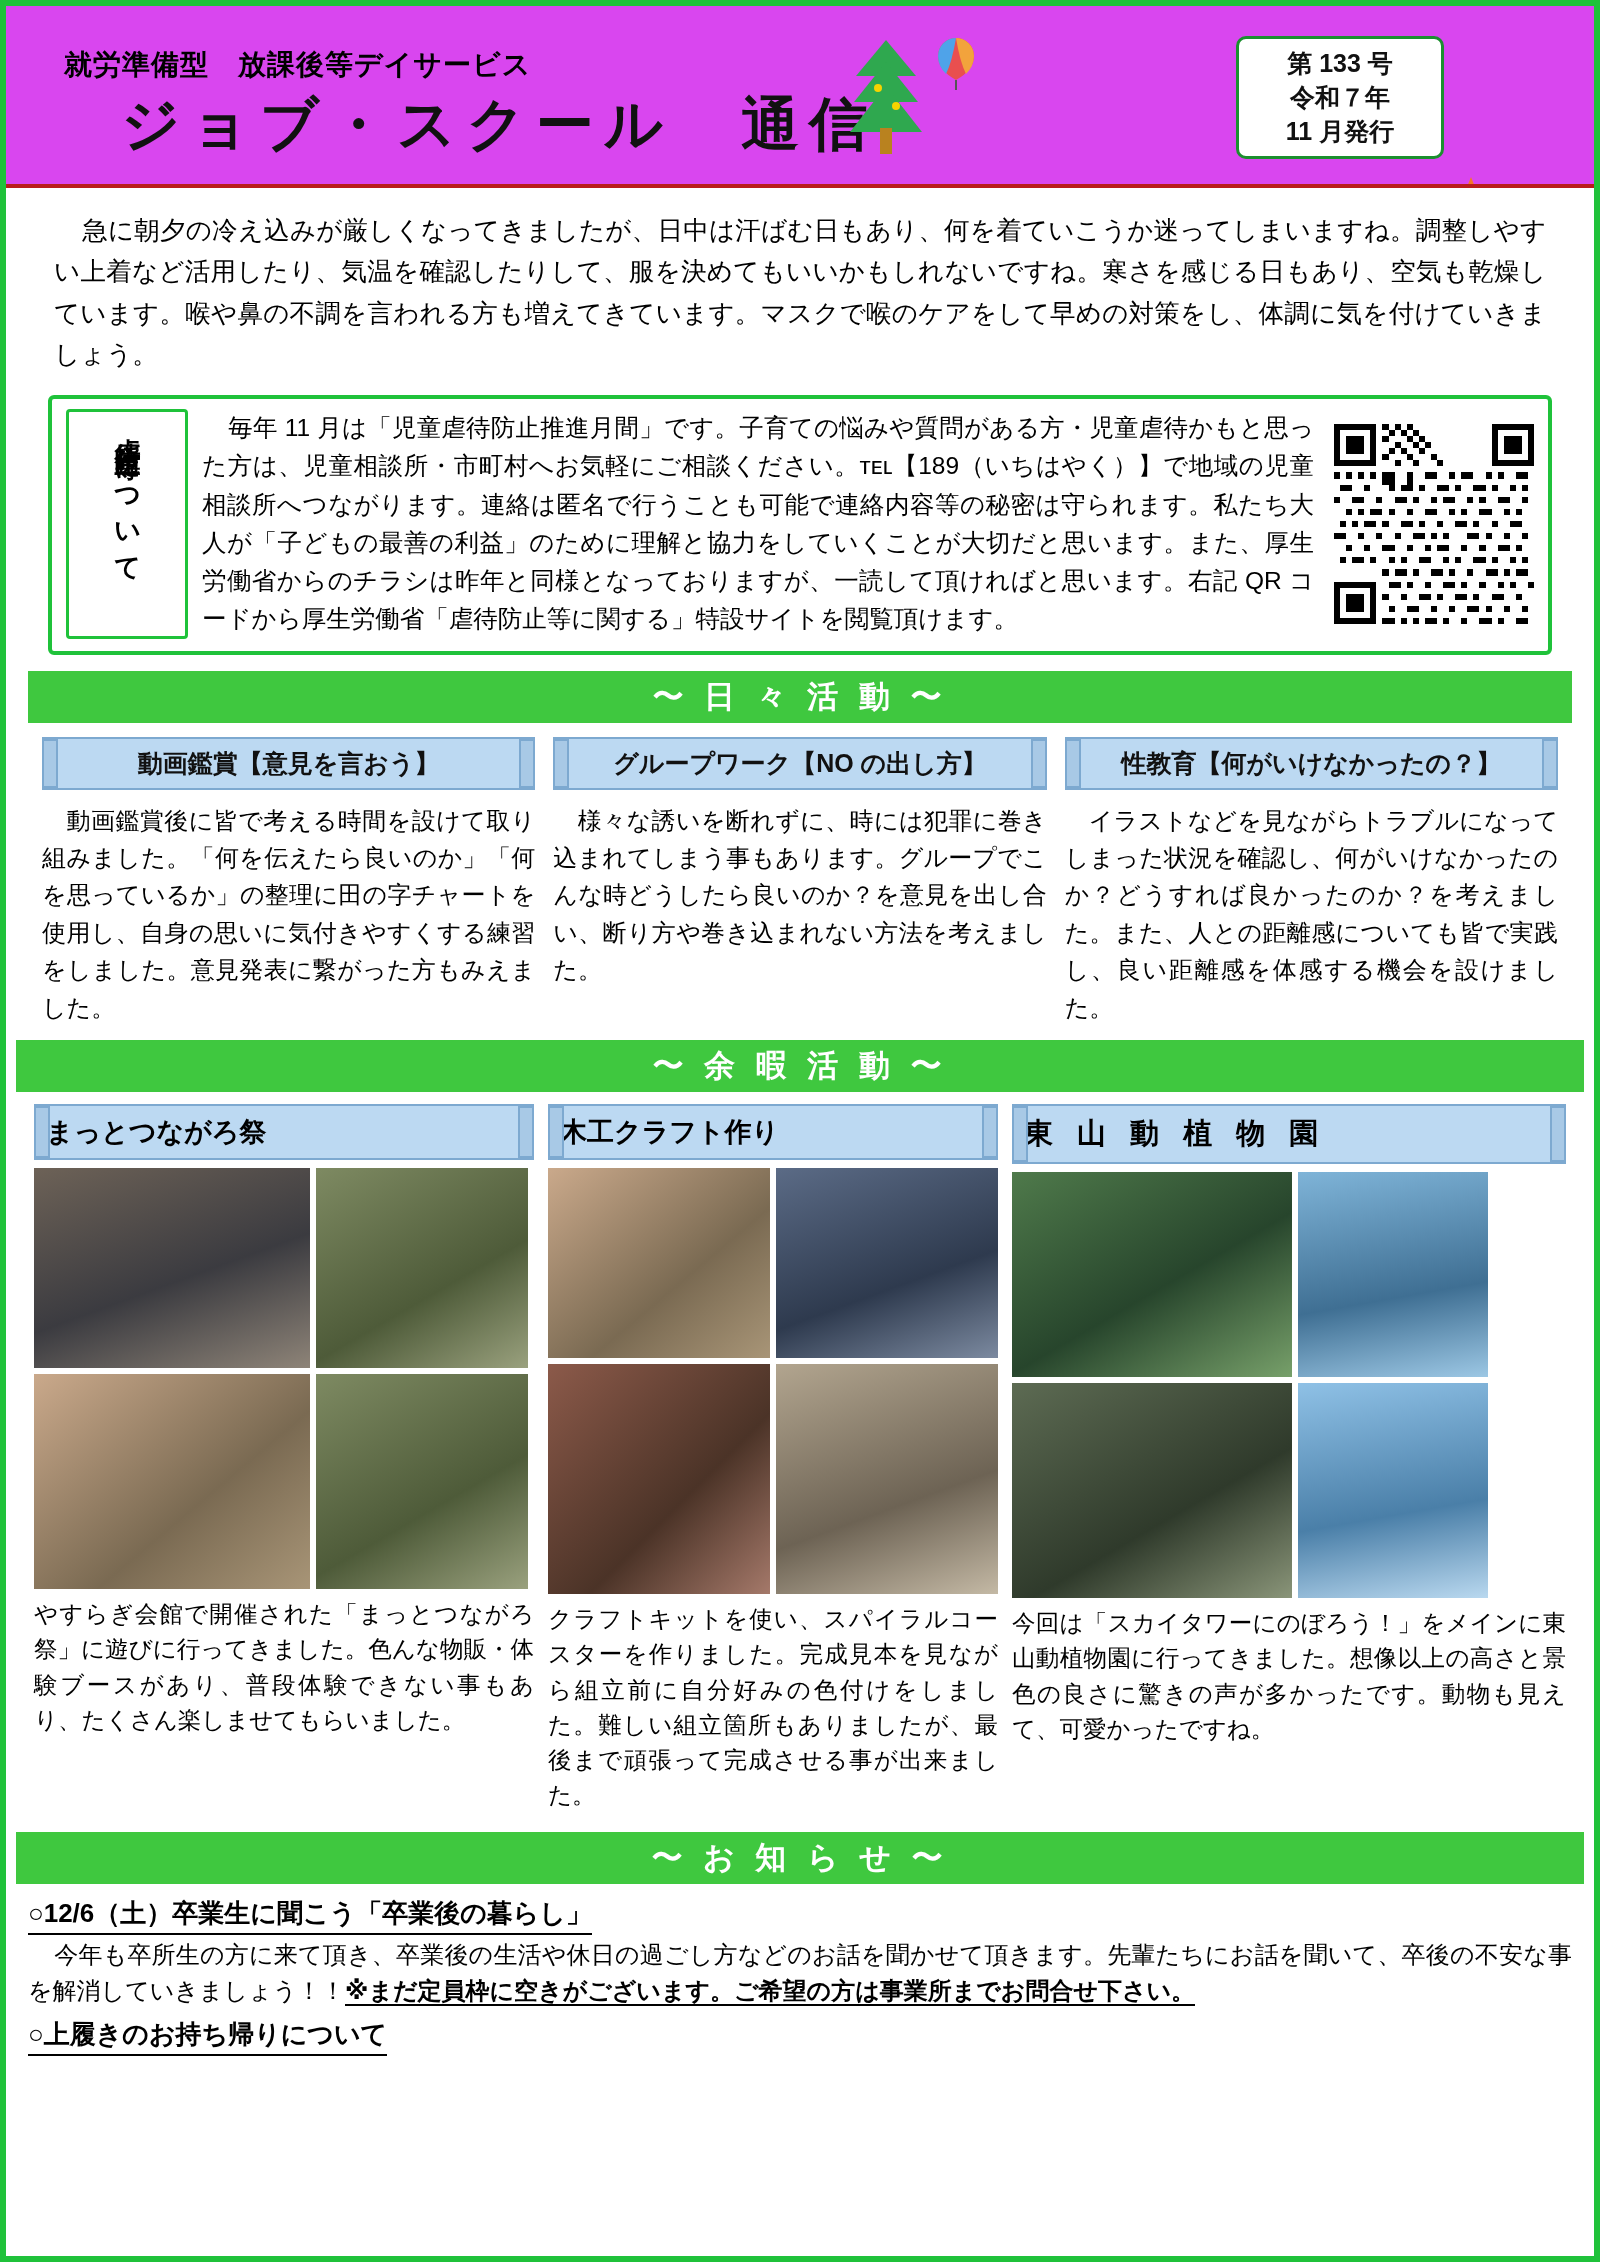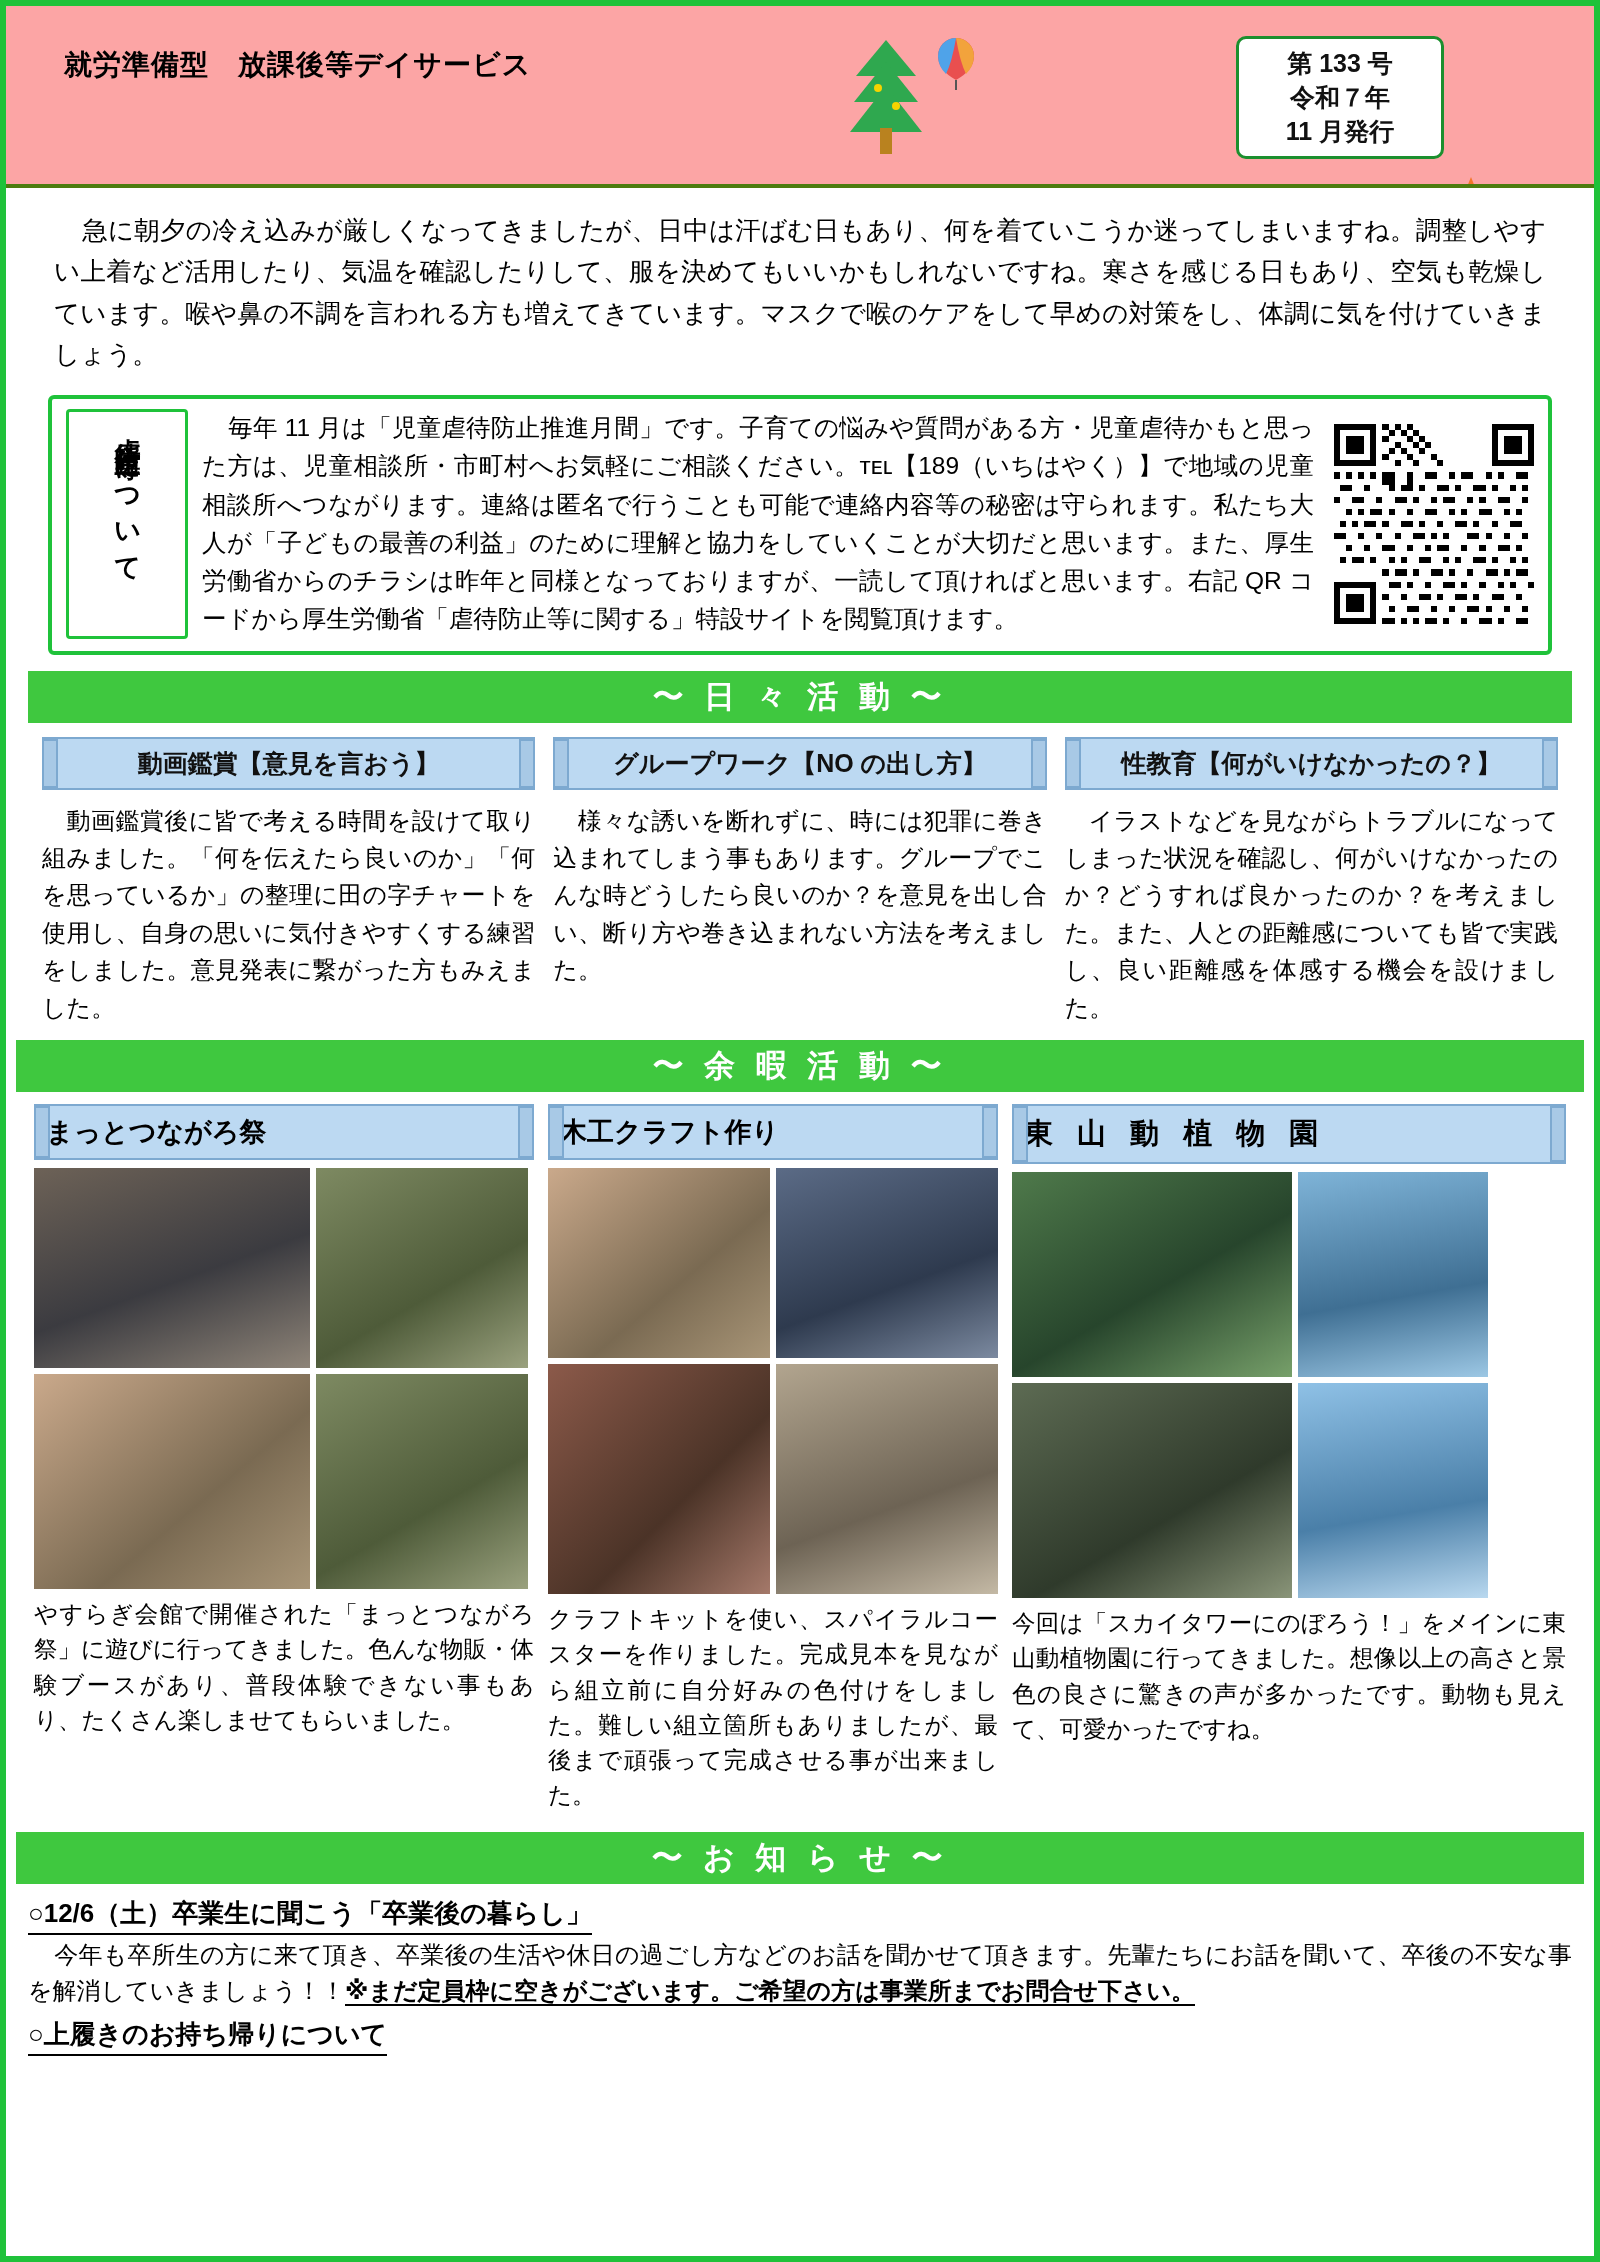--- a/index.html
+++ b/index.html
@@ -21,22 +21,22 @@
     height: 2262px;
     box-sizing: border-box;
     border: 6px solid #1fc23a;
     background: #fff;
   }
 
   
   .header {
     position: relative;
     height: 178px;
-    background: #fca5a5;
-    border-bottom: 4px solid #4d7c0f;
+    background: #d946ef;
+    border-bottom: 4px solid #b91c1c;
     overflow: hidden;
   }
   .header .sub {
     position: absolute;
     left: 58px;
     top: 40px;
     font-size: 28px;
     font-weight: bold;
     letter-spacing: 1px;
   }
@@ -273,20 +273,21 @@
   .p9 { background: linear-gradient(150deg,#5d6b53,#2f3a2b 60%,#8a9579); }
   .p10{ background: linear-gradient(170deg,#8fc1e6,#4a7fa8 60%,#b9d8ef); }
 </style>
 </head>
 <body>
 
 <div class="page">
 
   <div class="header">
     <div class="sub">就労準備型　放課後等デイサービス</div>
+    <div class="title">ジョブ・スクール　通信</div>
 
     <svg class="tree" viewBox="0 0 80 120">
       <polygon points="40,4 70,40 10,40" fill="#2fa84f"></polygon>
       <polygon points="40,26 72,66 8,66" fill="#2fa84f"></polygon>
       <polygon points="40,50 76,96 4,96" fill="#2fa84f"></polygon>
       <rect x="34" y="92" width="12" height="26" fill="#b9821f"></rect>
       <circle cx="32" cy="52" r="4" fill="#f7d300"></circle>
       <circle cx="50" cy="70" r="4" fill="#f7d300"></circle>
     </svg>
 

